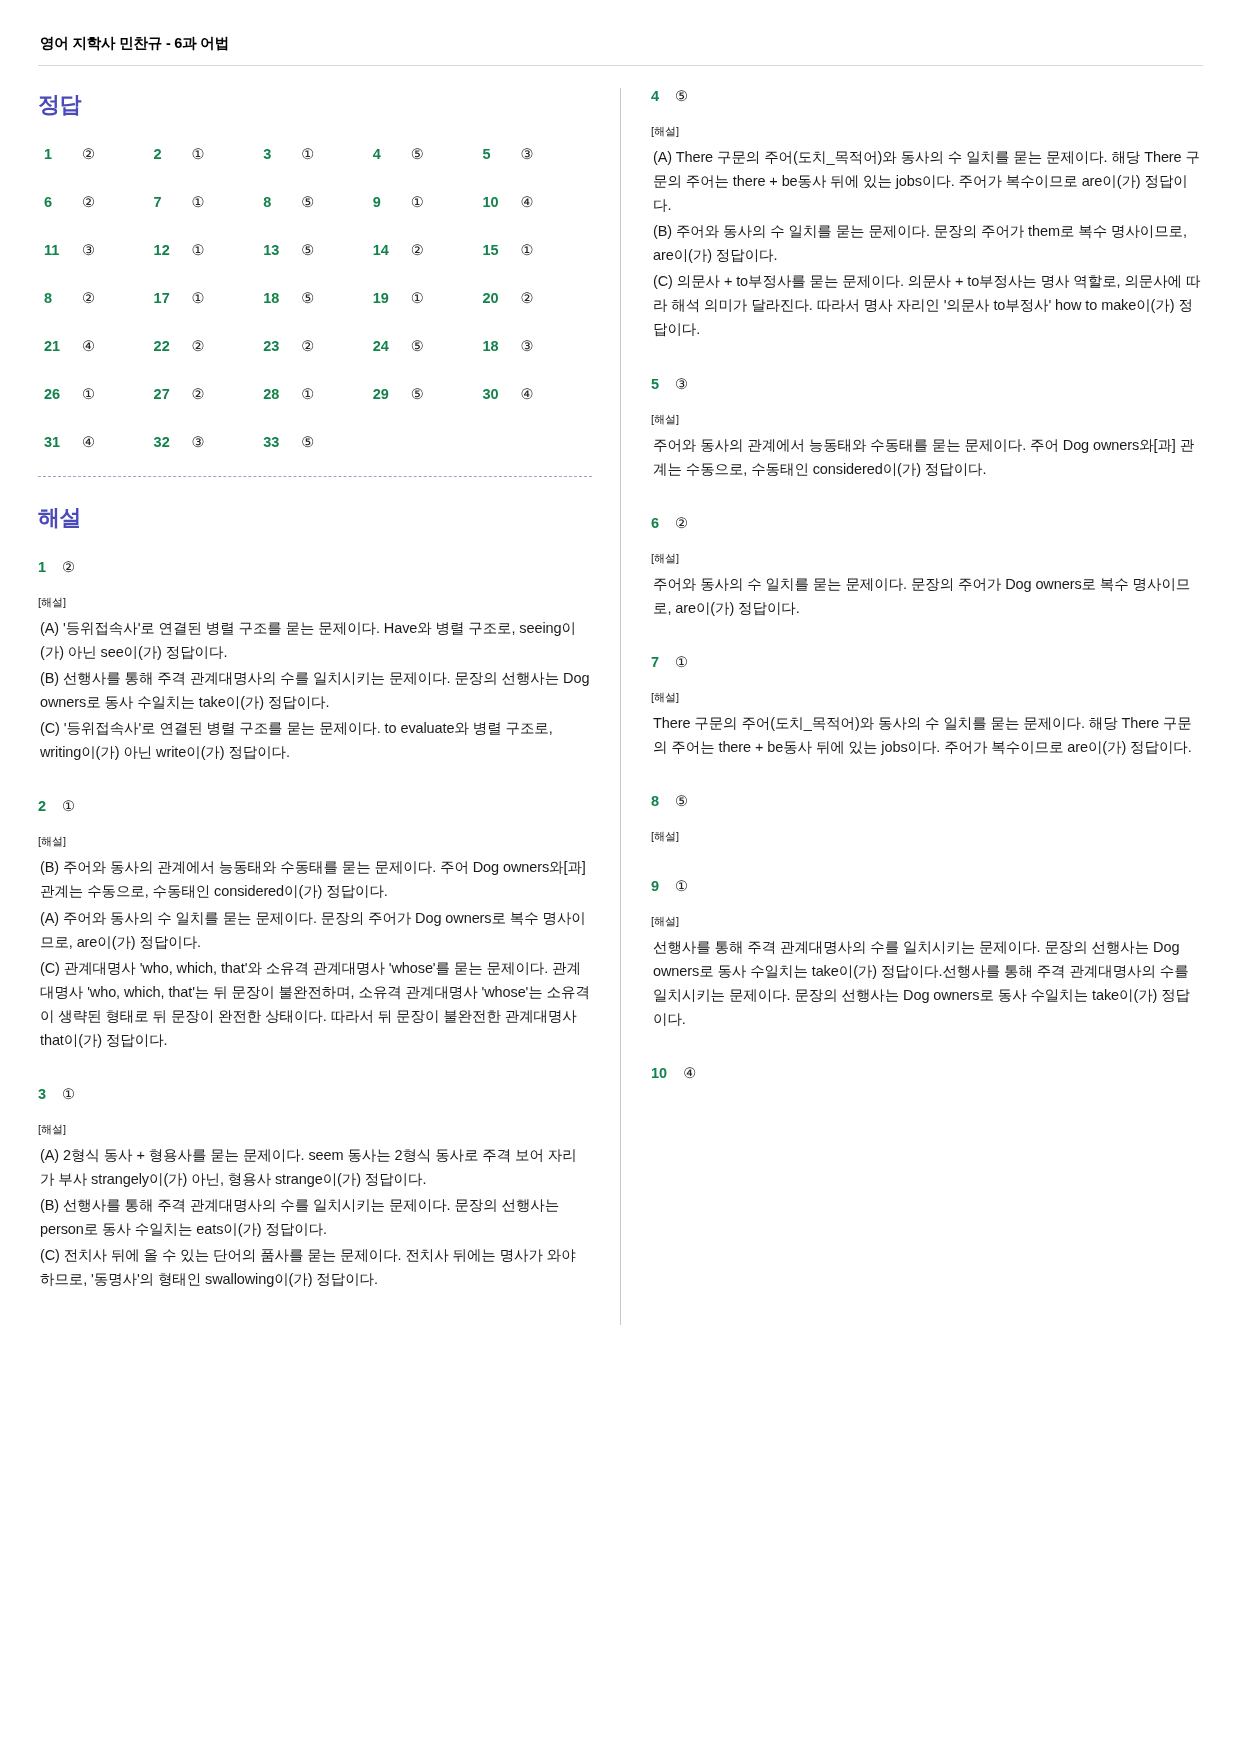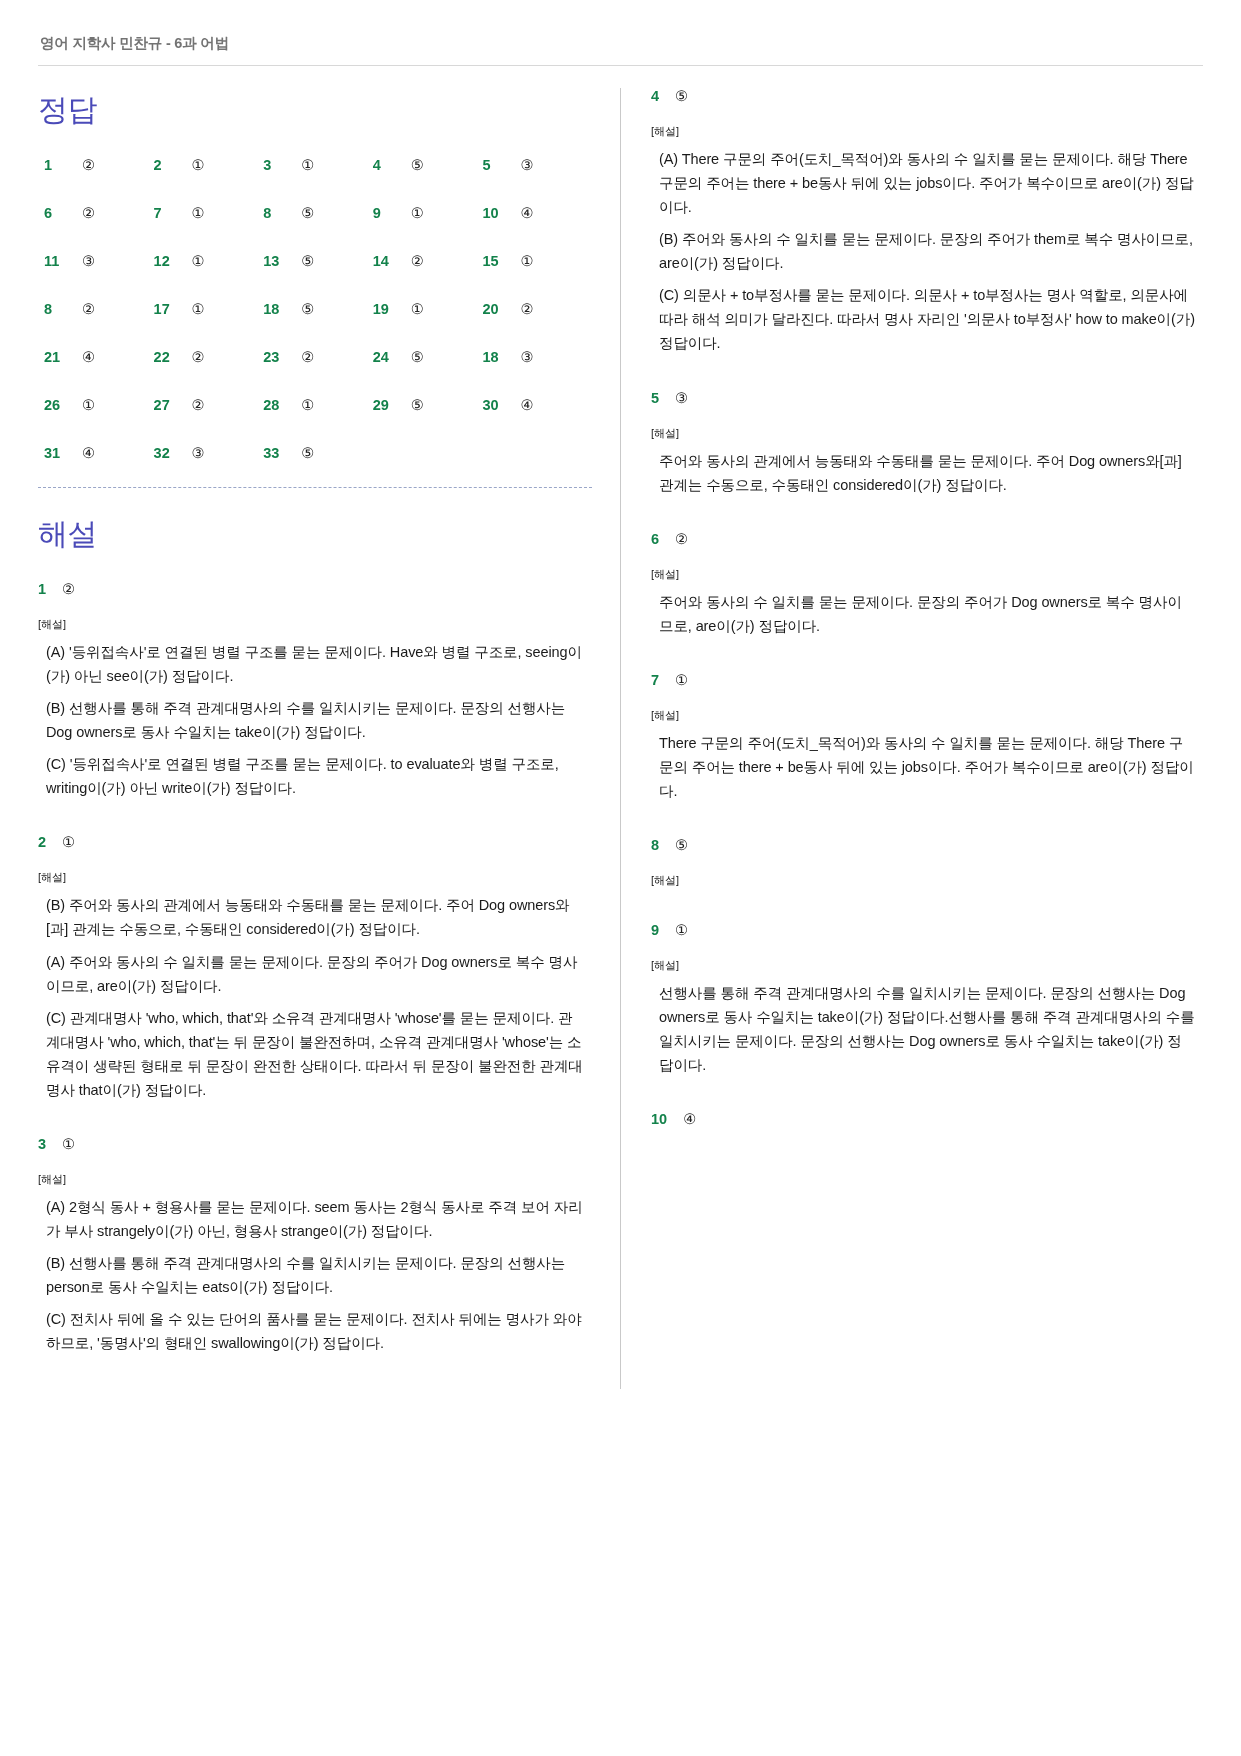--- a/index.html
+++ b/index.html
@@ -14,21 +14,21 @@
   .page {
     width: 1241px;
     min-height: 1756px;
     position: relative;
     padding: 30px 38px 0 38px;
   }
   
   .doc-header {
     font-size: 14.5px;
     font-weight: bold;
-    color: #737373;
+    color: #000000;
     letter-spacing: -0.2px;
     padding: 4px 0 12px 2px;
   }
   .header-rule {
     border-bottom: 1px solid #d8d8d8;
     margin-bottom: 22px;
   }
   
   .columns {
     display: flex;
@@ -47,22 +47,22 @@
     flex: 0 0 1px;
     margin: 0 0 0 0;
   }
   .col-right {
     width: 585px;
     padding-left: 30px;
   }
   
   .section-title {
     color: #4a4ab8;
-    font-size: 30px;
-    font-weight: normal;
+    font-size: 22px;
+    font-weight: bold;
     margin: 2px 0 26px 0;
     letter-spacing: -0.4px;
   }
   .section-title.second {
     margin-top: 12px;
   }
   
   .answer-grid {
     display: grid;
     grid-template-columns: repeat(5, 1fr);
@@ -111,21 +111,21 @@
     font-size: 11px;
     color: #1a1a1a;
     margin-bottom: 6px;
   }
   .exp-body {
     font-size: 14.5px;
     line-height: 1.66;
     color: #1a1a1a;
     letter-spacing: -0.1px;
   }
-  .exp-body p { margin: 8px; }
+  .exp-body p { margin: 2px; }
 </style>
 </head>
 <body>
 
 <div class="page">
 
   <div class="doc-header">영어 지학사 민찬규 - 6과 어법</div>
   <div class="header-rule"></div>
 
   <div class="columns">

